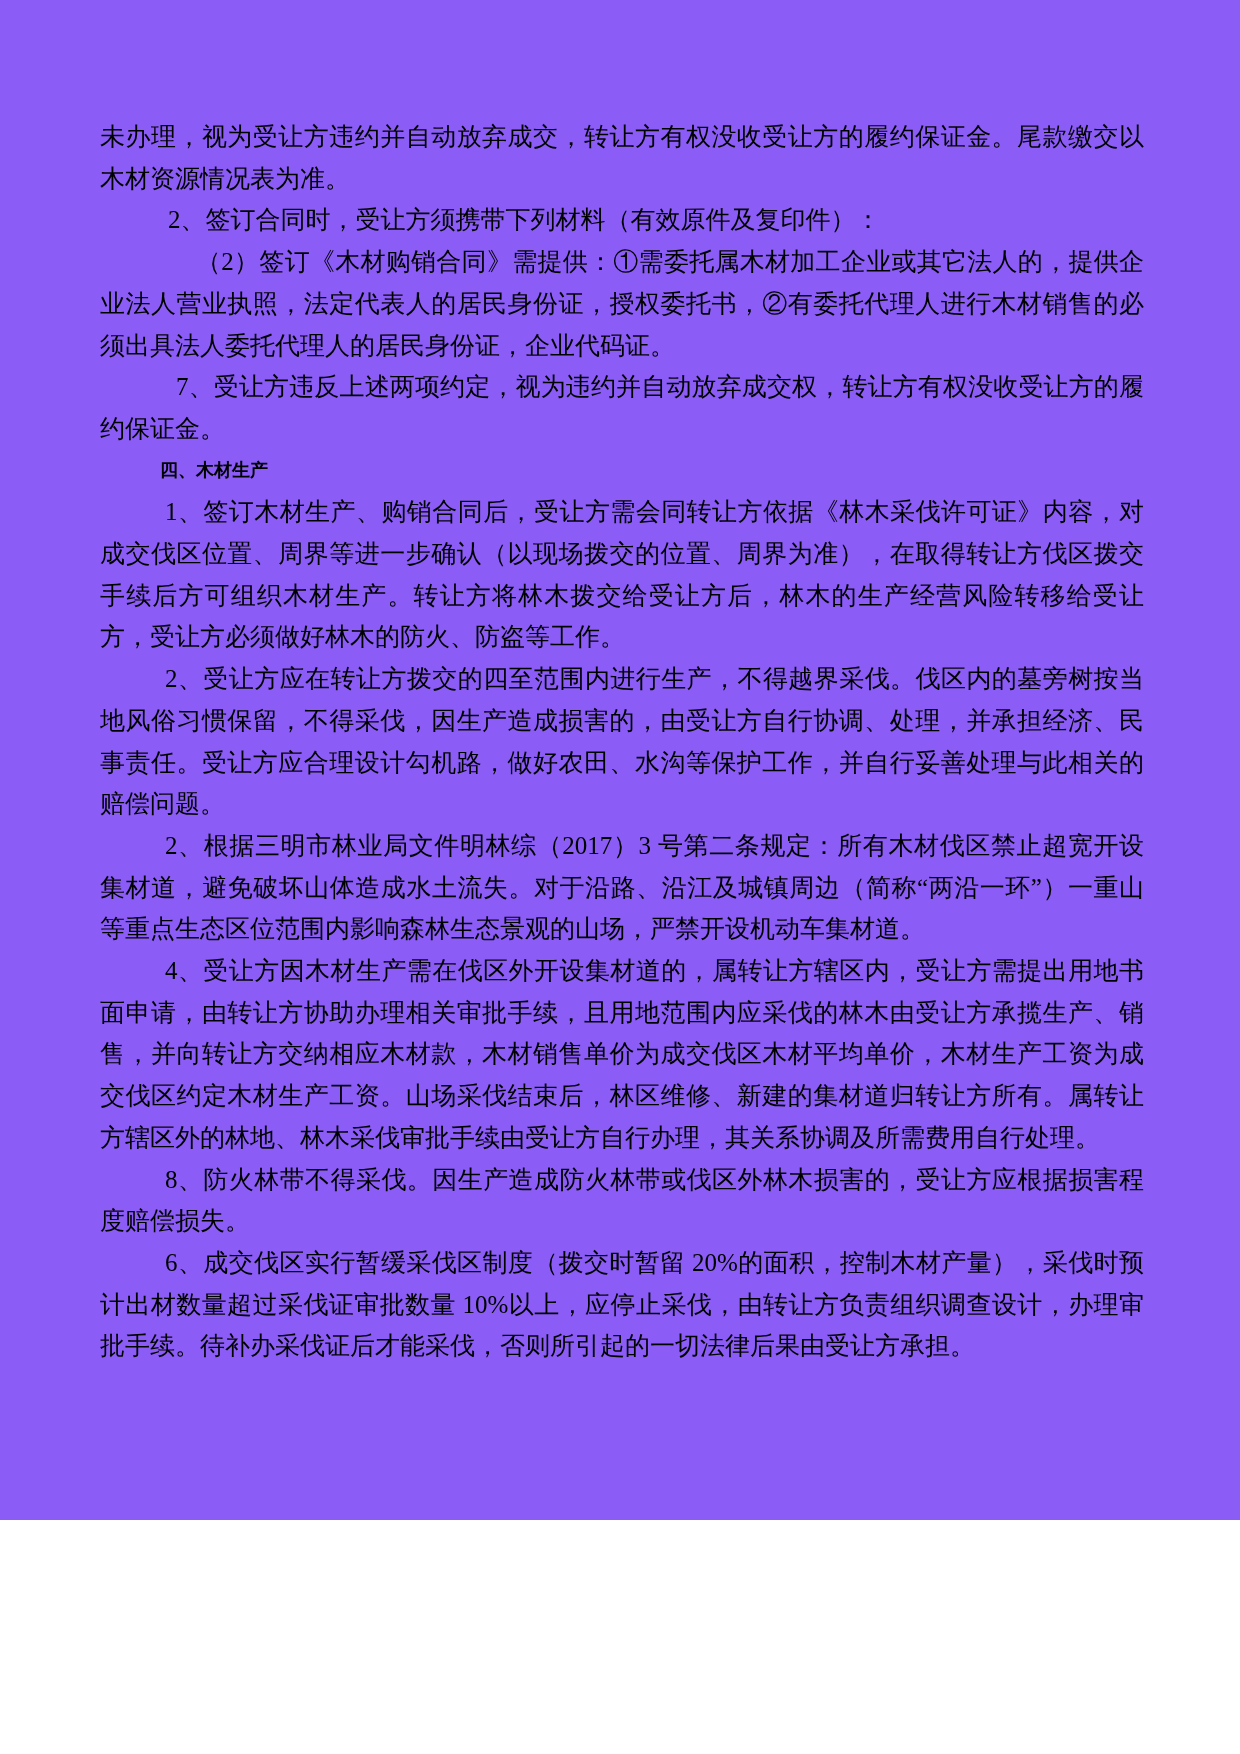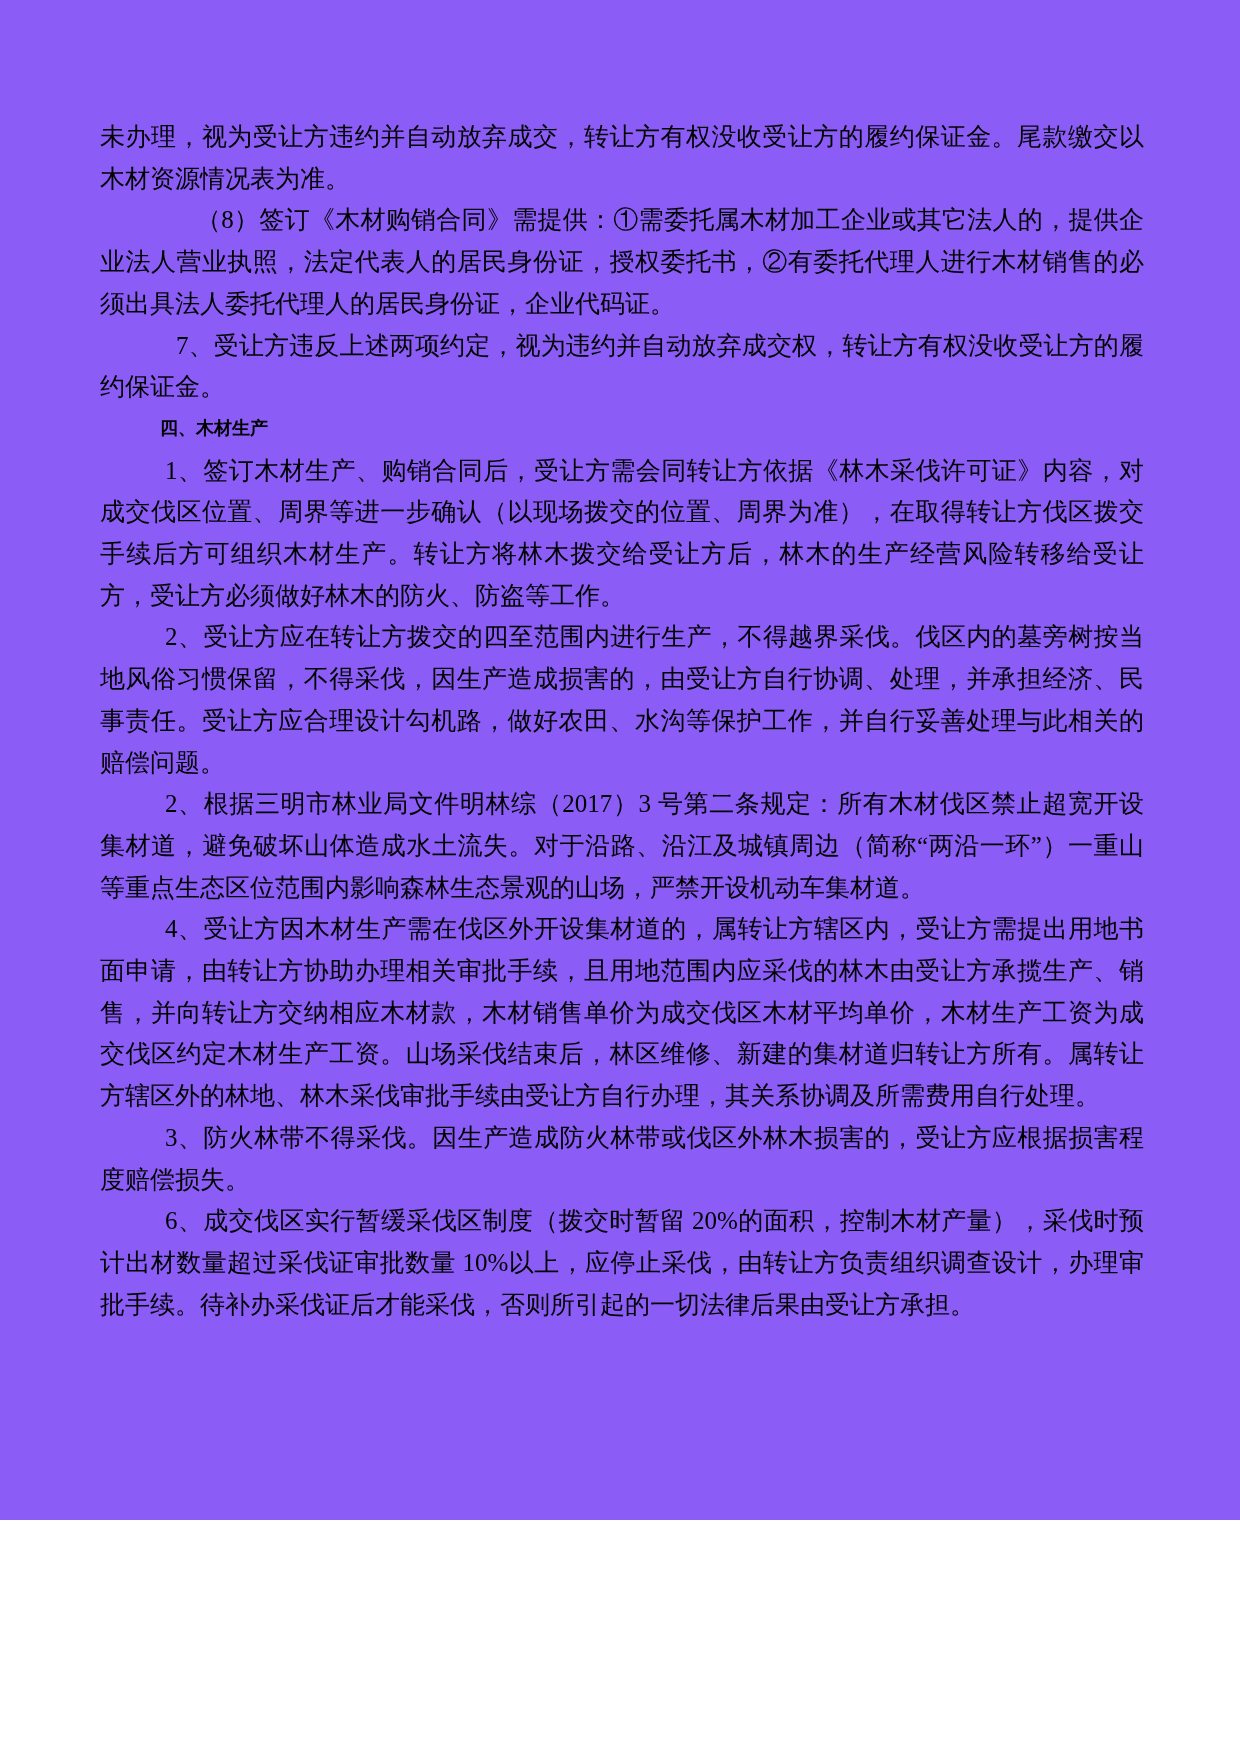--- a/index.html
+++ b/index.html
@@ -52,24 +52,25 @@
     letter-spacing: 4px;
     color: #000000;
   }
 </style>
 </head>
 <body>
 
 <div class="page">
   <div class="text-block">
     <p class="para ind-0">未办理，视为受让方违约并自动放弃成交，转让方有权没收受让方的履约保证金。尾款缴交以木材资源情况表为准。</p>
-    <p class="para ind-c">（8）签订《木材购销合同》需提供：①需委托属木材加工企业或其它法人的，提供企业法人营业执照，法定代表人的居民身份证，授权委托书，②有委托代理人进行木材销售的必须出具法人委托代理人的居民身份证，企业代码证。</p>
+    <p class="para ind-a">2、签订合同时，受让方须携带下列材料（有效原件及复印件）：</p>
+    <p class="para ind-c">（2）签订《木材购销合同》需提供：①需委托属木材加工企业或其它法人的，提供企业法人营业执照，法定代表人的居民身份证，授权委托书，②有委托代理人进行木材销售的必须出具法人委托代理人的居民身份证，企业代码证。</p>
     <p class="para ind-b">7、受让方违反上述两项约定，视为违约并自动放弃成交权，转让方有权没收受让方的履约保证金。</p>
     <p class="para ind-h heading">四、木材生产</p>
     <p class="para ind-n">1、签订木材生产、购销合同后，受让方需会同转让方依据《林木采伐许可证》内容，对成交伐区位置、周界等进一步确认（以现场拨交的位置、周界为准），在取得转让方伐区拨交手续后方可组织木材生产。转让方将林木拨交给受让方后，林木的生产经营风险转移给受让方，受让方必须做好林木的防火、防盗等工作。</p>
     <p class="para ind-n">2、受让方应在转让方拨交的四至范围内进行生产，不得越界采伐。伐区内的墓旁树按当地风俗习惯保留，不得采伐，因生产造成损害的，由受让方自行协调、处理，并承担经济、民事责任。受让方应合理设计勾机路，做好农田、水沟等保护工作，并自行妥善处理与此相关的赔偿问题。</p>
     <p class="para ind-n">2、根据三明市林业局文件明林综（2017）3 号第二条规定：所有木材伐区禁止超宽开设集材道，避免破坏山体造成水土流失。对于沿路、沿江及城镇周边（简称“两沿一环”）一重山等重点生态区位范围内影响森林生态景观的山场，严禁开设机动车集材道。</p>
     <p class="para ind-n">4、受让方因木材生产需在伐区外开设集材道的，属转让方辖区内，受让方需提出用地书面申请，由转让方协助办理相关审批手续，且用地范围内应采伐的林木由受让方承揽生产、销售，并向转让方交纳相应木材款，木材销售单价为成交伐区木材平均单价，木材生产工资为成交伐区约定木材生产工资。山场采伐结束后，林区维修、新建的集材道归转让方所有。属转让方辖区外的林地、林木采伐审批手续由受让方自行办理，其关系协调及所需费用自行处理。</p>
-    <p class="para ind-n">3、防火林带不得采伐。因生产造成防火林带或伐区外林木损害的，受让方应根据损害程度赔偿损失。</p>
+    <p class="para ind-n">8、防火林带不得采伐。因生产造成防火林带或伐区外林木损害的，受让方应根据损害程度赔偿损失。</p>
     <p class="para ind-n">6、成交伐区实行暂缓采伐区制度（拨交时暂留 20%的面积，控制木材产量），采伐时预计出材数量超过采伐证审批数量 10%以上，应停止采伐，由转让方负责组织调查设计，办理审批手续。待补办采伐证后才能采伐，否则所引起的一切法律后果由受让方承担。</p>
   </div>
   <div class="footer">- 2 -</div>
 </div>
 
 </body></html>

